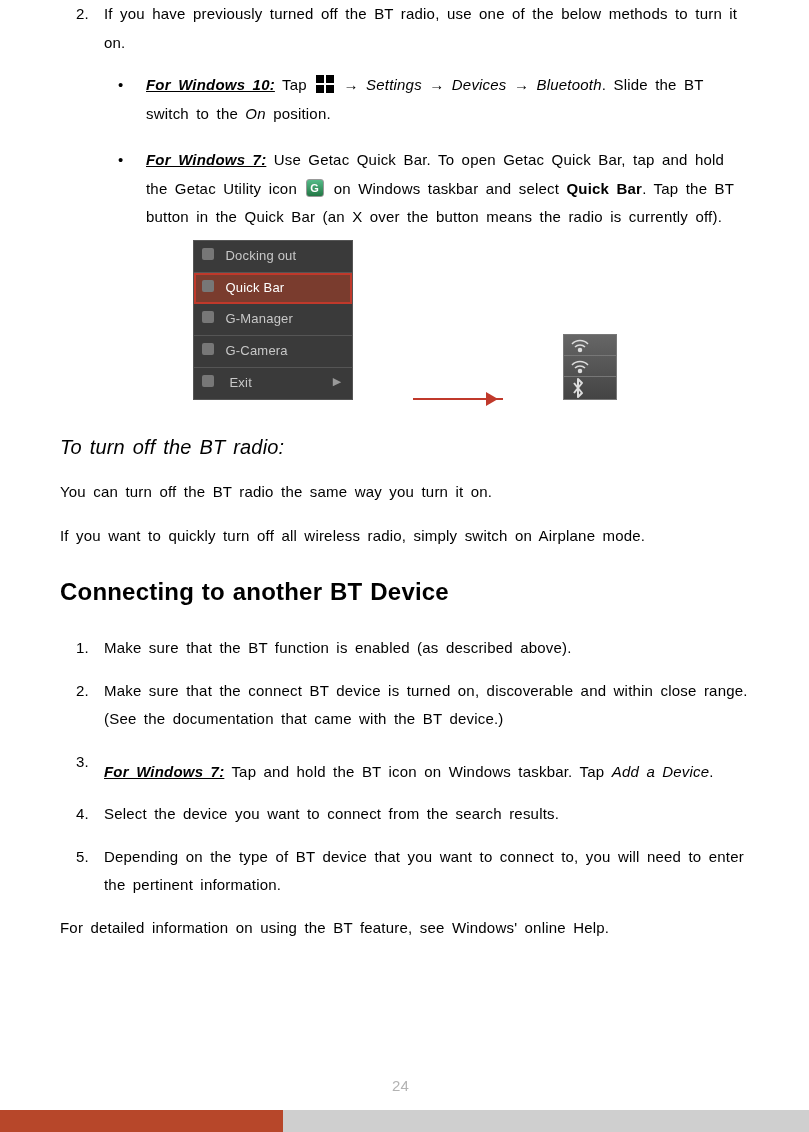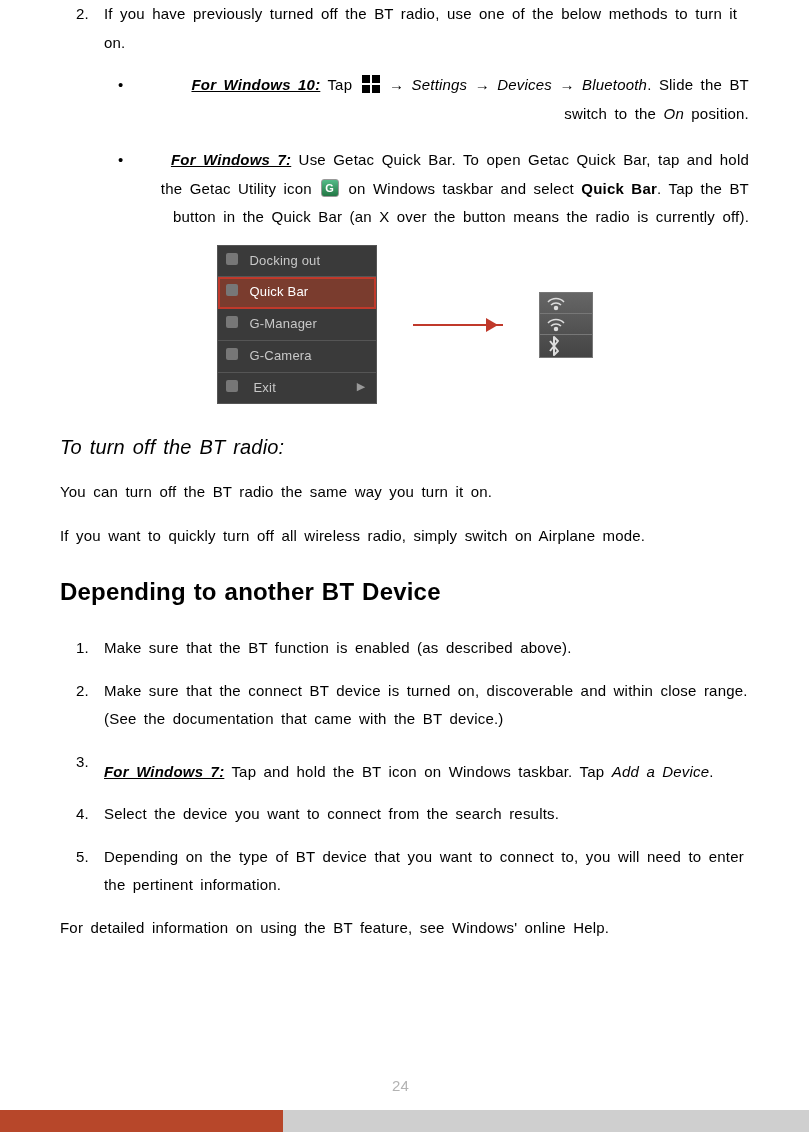--- a/index.html
+++ b/index.html
@@ -33,21 +33,21 @@
   .ul-item {
     display: flex;
     margin-bottom: 18px;
     margin-left: 58px;
   }
   .bullet {
     width: 28px;
     flex-shrink: 0;
     font-size: 15px;
   }
-  .ul-body { flex: 1; text-align: right; }
+  .ul-body { flex: 1; }
   .bold-italic-underline { font-weight: bold; font-style: italic; text-decoration: underline; }
   .italic { font-style: italic; }
   .bold { font-weight: bold; }
   .win-icon {
     display: inline-block;
     width: 18px; height: 18px;
     background: #000;
     vertical-align: -3px;
     position: relative;
     margin: 0 2px;
@@ -77,23 +77,23 @@
   .getac-icon::after{
     content:"G";
     position:absolute;
     left:3px; top:-2px;
     font-size:11px;
     color:#fff;
     font-weight:bold;
   }
   .illustration {
     display: flex;
-    align-items: center;
+    align-items: flex-end;
     justify-content: center;
-    gap: 36px;
+    gap: 60px;
     margin: 12px 0 28px 0;
     height: 150px;
   }
   .menu-box {
     width: 160px;
     border: 1px solid #555;
     background: #3a3a3a;
     font-size: 13px;
     color: #c8c8c8;
     position: relative;
@@ -247,21 +247,21 @@
             <path d="M4 6 L12 16 L8 20 L8 2 L12 6 L4 16" fill="none" stroke="#ddd" stroke-width="2" stroke-linejoin="round"></path>
           </svg>
         </div>
     </div>
   </div>
 
   <h3 class="sub">To turn off the BT radio:</h3>
   <p class="para">You can turn off the BT radio the same way you turn it on.</p>
   <p class="para">If you want to quickly turn off all wireless radio, simply switch on Airplane mode.</p>
 
-  <h2 class="title">Depending to another BT Device</h2>
+  <h2 class="title">Connecting to another BT Device</h2>
 
   <div class="ol-item">
     <div class="ol-num">1.</div>
     <div class="ol-body">Make sure that the BT function is enabled (as described above).</div>
   </div>
 
   <div class="ol-item">
     <div class="ol-num">2.</div>
     <div class="ol-body">Make sure that the connect BT device is turned on, discoverable and within close range. (See the documentation that came with the BT device.)</div>
   </div>

